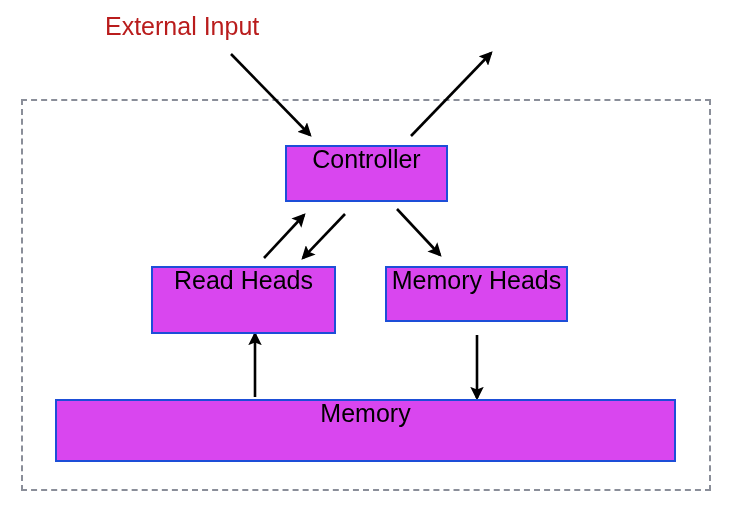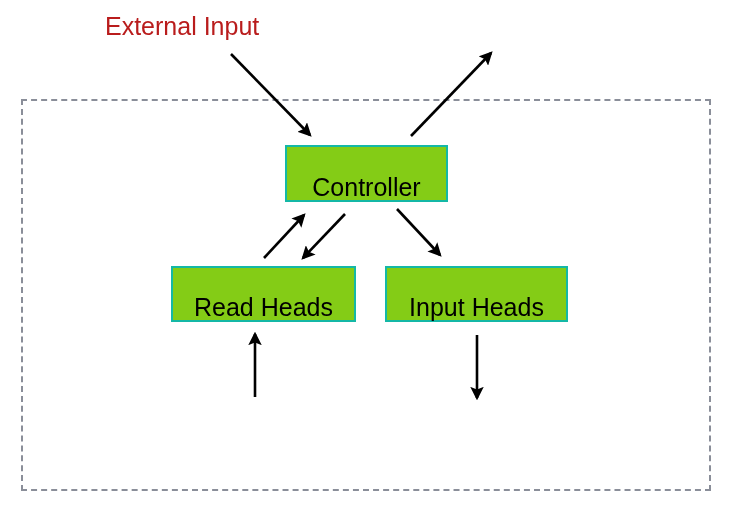--- a/index.html
+++ b/index.html
@@ -20,24 +20,24 @@
   svg#diagram-svg {
     position: absolute;
     left: 0;
     top: 0;
     width: 731px;
     height: 506px;
   }
   .node-box {
     position: absolute;
     box-sizing: border-box;
-    border: 2px solid #14b8a6;
-    background: #84cc16;
+    border: 2px solid #1d4ed8;
+    background: #d946ef;
     display: flex;
-    align-items: flex-end;
+    align-items: flex-start;
     justify-content: center;
   }
   .node-label {
     font-family: "Liberation Sans", sans-serif;
     font-size: 25px;
     color: #000000;
     line-height: 1;
     white-space: nowrap;
   }
   .io-label {
@@ -77,24 +77,27 @@
         <line x1="397" y1="209" x2="440" y2="255" marker-end="url(#arrowhead)"></line>
         <line x1="255" y1="397" x2="255" y2="334" marker-end="url(#arrowhead)"></line>
         <line x1="477" y1="335" x2="477" y2="398" marker-end="url(#arrowhead)"></line>
       </g>
   </svg>
 
   <div class="node-box" id="node-controller" style="left: 285px; top: 145px; width: 163px; height: 57px;">
     <span class="node-label">Controller</span>
   </div>
 
-  <div class="node-box" id="node-read-heads" style="left: 171px; top: 266px; width: 185px; height: 56px;">
+  <div class="node-box" id="node-read-heads" style="left: 151px; top: 266px; width: 185px; height: 68px;">
     <span class="node-label">Read Heads</span>
   </div>
 
   <div class="node-box" id="node-write-heads" style="left: 385px; top: 266px; width: 183px; height: 56px;">
-    <span class="node-label">Input Heads</span>
+    <span class="node-label">Memory Heads</span>
   </div>
 
+  <div class="node-box" id="node-memory" style="left: 55px; top: 399px; width: 621px; height: 63px;">
+    <span class="node-label">Memory</span>
+  </div>
 
   <div class="io-label" id="label-external-input" style="left: 105px; top: 14px;">External Input</div>
 
 </div>
 
 </body></html>

